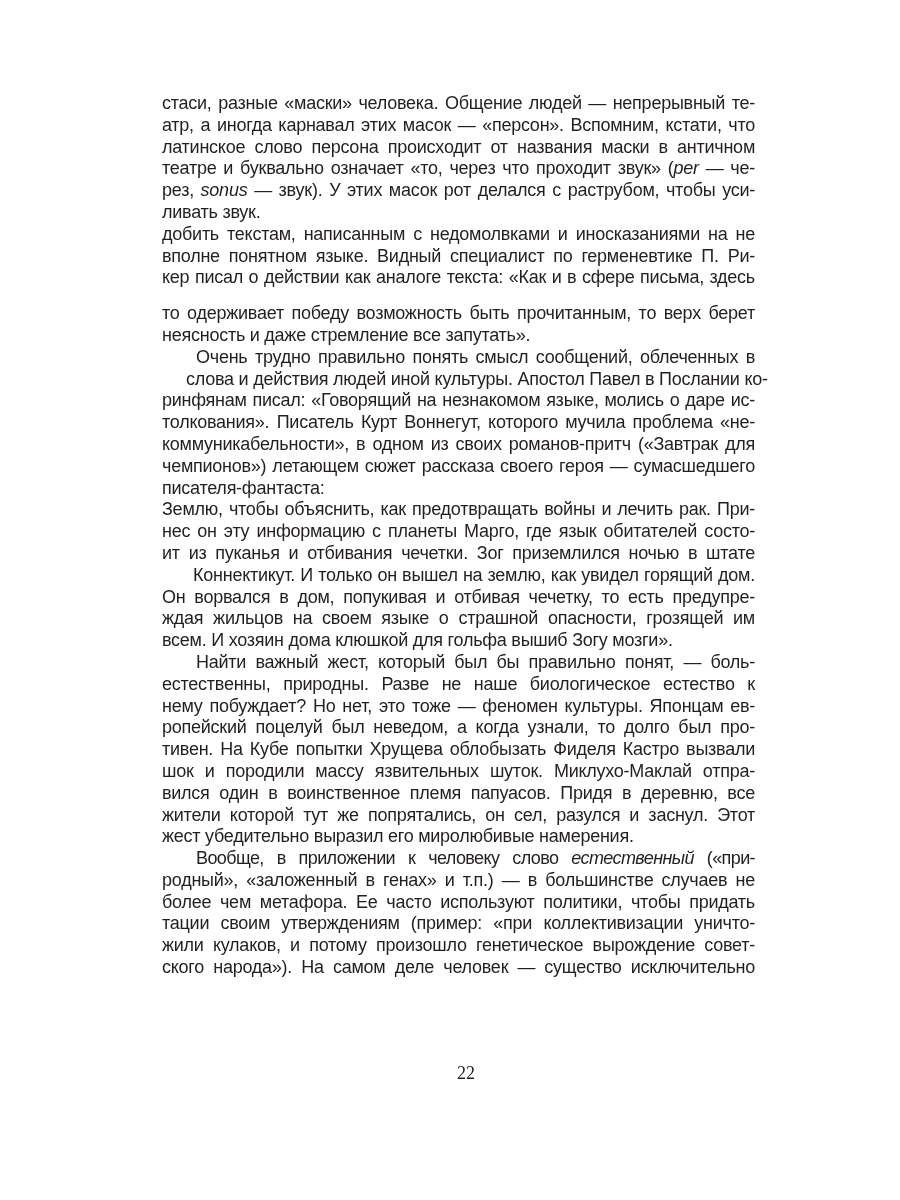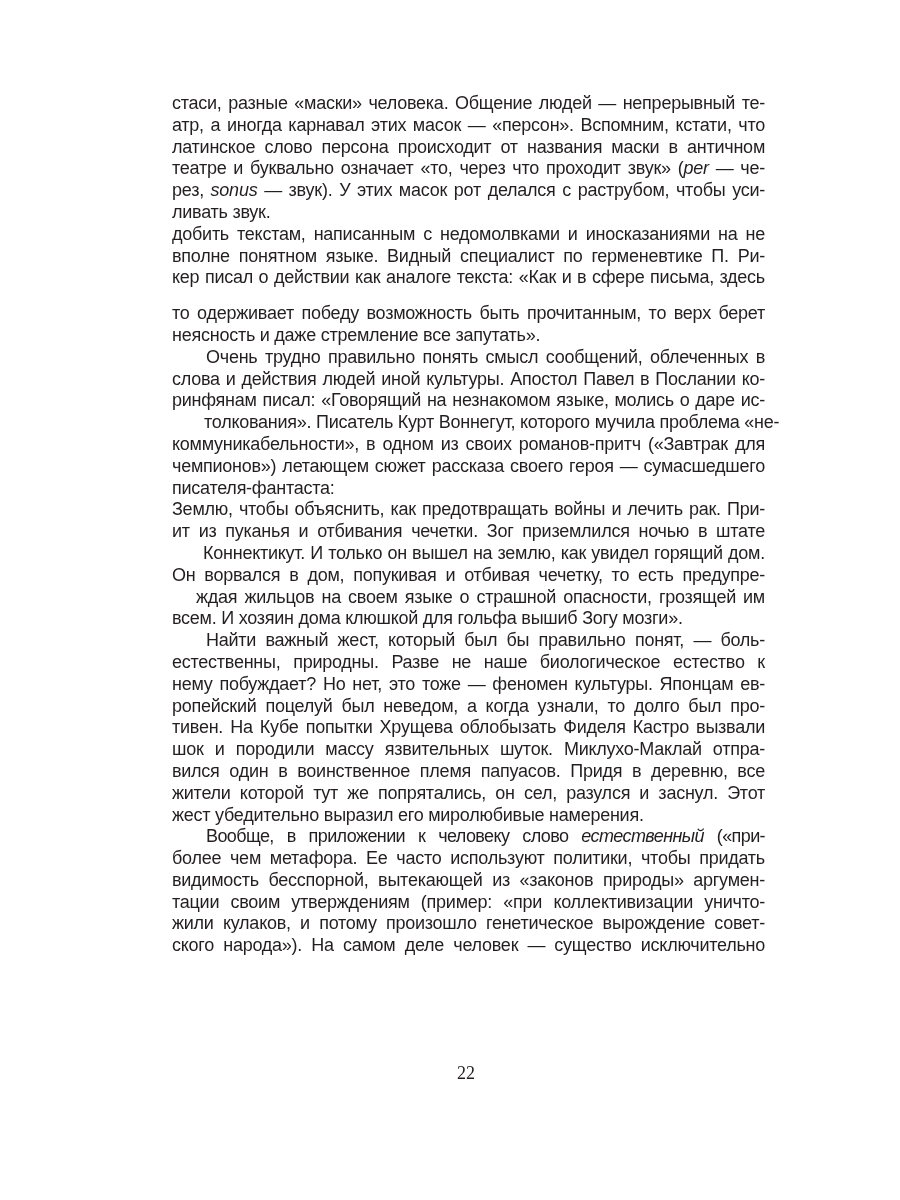--- a/index.html
+++ b/index.html
@@ -16,21 +16,21 @@
     .page {
       position: absolute;
       left: 0;
       top: 0;
       width: 900px;
       height: 1200px;
       background: #ffffff;
     }
     .text-column {
       position: absolute;
-      left: 172px;
+      left: 162px;
       top: 93px;
       width: 593px;
       color: #231f20;
       font-family: "Liberation Sans", "DejaVu Sans", sans-serif;
       font-size: 18px;
     }
     .line {
       display: block;
       height: 21.8px;
       line-height: 21.8px;
@@ -79,53 +79,54 @@
     <div class="paragraph">
       <span class="line" style="word-spacing: 0px;">добить текстам, написанным с недомолвками и иносказаниями на не</span>
       <span class="line" style="word-spacing: 0px;">вполне понятном языке. Видный специалист по герменевтике П. Ри-</span>
       <span class="line" style="word-spacing: 0px;">кер писал о действии как аналоге текста: «Как и в сфере письма, здесь</span>
       <span class="line" style="word-spacing: 0px; margin-top: 14px;">то одерживает победу возможность быть прочитанным, то верх берет</span>
       <span class="line last">неясность и даже стремление все запутать».</span>
     </div>
 
     <div class="paragraph">
       <span class="line indent" style="word-spacing: 0px;">Очень трудно правильно понять смысл сообщений, облеченных в</span>
-      <span class="line" style="word-spacing: 0px;">слова и действия людей иной культуры. Апостол Павел в Послании ко-</span>
+      <span class="line" style="word-spacing: 0px; margin-left: 24px;">слова и действия людей иной культуры. Апостол Павел в Послании ко-</span>
       <span class="line" style="word-spacing: 0px;">ринфянам писал: «Говорящий на незнакомом языке, молись о даре ис-</span>
-      <span class="line" style="word-spacing: 0px; margin-left: 32px;">толкования». Писатель Курт Воннегут, которого мучила проблема «не-</span>
+      <span class="line" style="word-spacing: 0px;">толкования». Писатель Курт Воннегут, которого мучила проблема «не-</span>
       <span class="line" style="word-spacing: 0px;">коммуникабельности», в одном из своих романов-притч («Завтрак для</span>
       <span class="line" style="word-spacing: 0px;">чемпионов») летающем сюжет рассказа своего героя — сумасшедшего</span>
       <span class="line last">писателя-фантаста:</span>
     </div>
 
     <div class="paragraph">
       <span class="line" style="word-spacing: 0px;">Землю, чтобы объяснить, как предотвращать войны и лечить рак. При-</span>
+      <span class="line" style="word-spacing: 0px;">нес он эту информацию с планеты Марго, где язык обитателей состо-</span>
       <span class="line" style="word-spacing: 0px;">ит из пуканья и отбивания чечетки. Зог приземлился ночью в штате</span>
       <span class="line" style="word-spacing: 0px; margin-left: 31px;">Коннектикут. И только он вышел на землю, как увидел горящий дом.</span>
       <span class="line" style="word-spacing: 0px;">Он ворвался в дом, попукивая и отбивая чечетку, то есть предупре-</span>
-      <span class="line" style="word-spacing: 0px; margin-left: 24px;">ждая жильцов на своем языке о страшной опасности, грозящей им</span>
+      <span class="line" style="word-spacing: 0px;">ждая жильцов на своем языке о страшной опасности, грозящей им</span>
       <span class="line last">всем. И хозяин дома клюшкой для гольфа вышиб Зогу мозги».</span>
     </div>
 
     <div class="paragraph">
       <span class="line indent" style="word-spacing: 0px;">Найти важный жест, который был бы правильно понят, — боль-</span>
       <span class="line" style="word-spacing: 0px;">естественны, природны. Разве не наше биологическое естество к</span>
       <span class="line" style="word-spacing: 0px;">нему побуждает? Но нет, это тоже — феномен культуры. Японцам ев-</span>
       <span class="line" style="word-spacing: 0px;">ропейский поцелуй был неведом, а когда узнали, то долго был про-</span>
       <span class="line" style="word-spacing: 0px;">тивен. На Кубе попытки Хрущева облобызать Фиделя Кастро вызвали</span>
       <span class="line" style="word-spacing: 0px;">шок и породили массу язвительных шуток. Миклухо-Маклай отпра-</span>
       <span class="line" style="word-spacing: 0px;">вился один в воинственное племя папуасов. Придя в деревню, все</span>
       <span class="line" style="word-spacing: 0px;">жители которой тут же попрятались, он сел, разулся и заснул. Этот</span>
       <span class="line last">жест убедительно выразил его миролюбивые намерения.</span>
     </div>
 
     <div class="paragraph">
       <span class="line indent" style="letter-spacing: -0.6px;"><span>Вообще, в приложении к человеку слово </span><span class="it">естественный</span><span> («при-</span></span>
+      <span class="line" style="word-spacing: 0px;">родный», «заложенный в генах» и т.п.) — в большинстве случаев не</span>
       <span class="line" style="word-spacing: 0px;">более чем метафора. Ее часто используют политики, чтобы придать</span>
-      <span class="line" style="word-spacing: 0px;">видимость бесспорной, вытекающей из «законов природы» аргумен-</span>
       <span class="line" style="word-spacing: 0px;">тации своим утверждениям (пример: «при коллективизации уничто-</span>
       <span class="line" style="word-spacing: 0px;">жили кулаков, и потому произошло генетическое вырождение совет-</span>
       <span class="line" style="word-spacing: 0px;">ского народа»). На самом деле человек — существо исключительно</span>
     </div>
   </div>
 
   <div class="page-number">22</div>
 </div>
 
 </body></html>

